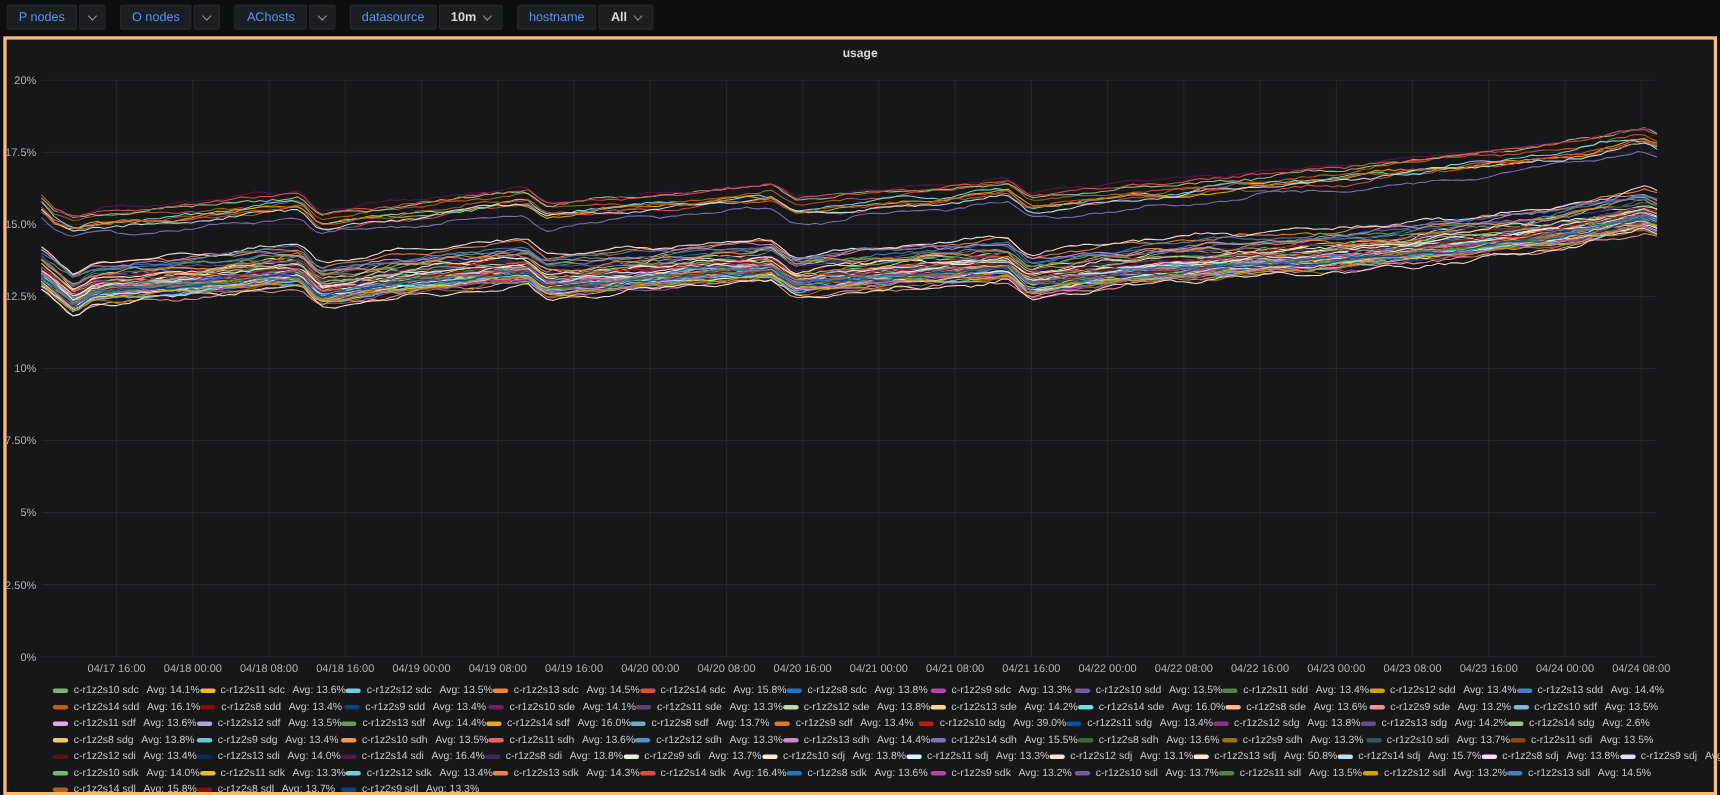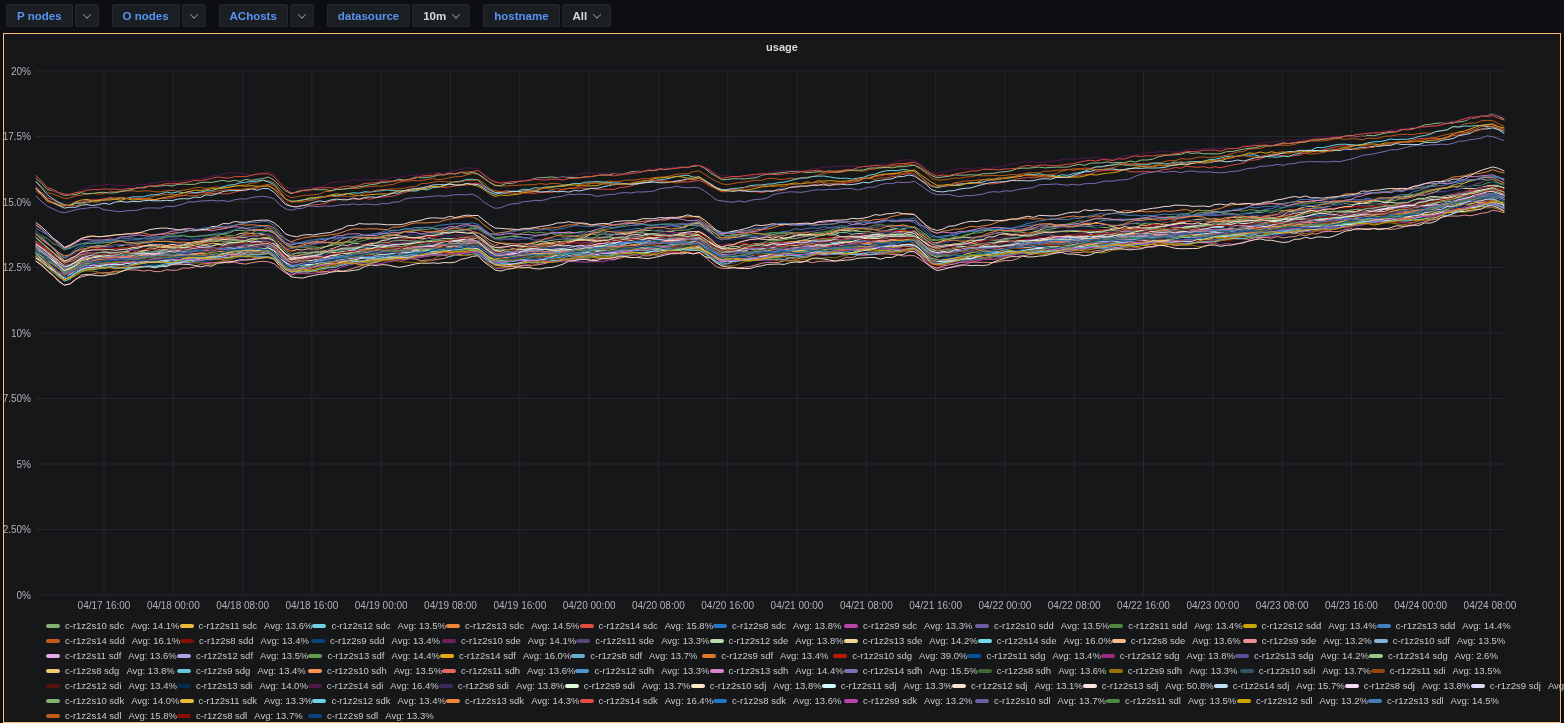--- a/index.html
+++ b/index.html
@@ -12,31 +12,31 @@
   .toolbar {
     position:absolute; left:0; top:0; width:1564px; height:31px;
     display:flex; align-items:center; gap:13px; padding-left:6px;
   }
   .tb-group { display:flex; gap:2px; align-items:center; }
   .tb-btn {
     background:#1b1e23; height:23px; display:flex; align-items:center;
     padding:0 10px; border-radius:2px; cursor:pointer; font-size:11.5px;
     border:1px solid #24272d;
   }
-  .tb-label { color:#5794F2; font-weight:bold; }
+  .tb-label { color:#5794F2; font-weight:normal; }
   .tb-value { color:#d8d9da; gap:7px;font-weight:bold; }
   .tb-caret { padding:0 8px; }
   .chev {
     width:6px; height:6px; border-right:1.5px solid #8e9299;
     border-bottom:1.5px solid #8e9299; transform:rotate(45deg) translate(-1px,-1px);
     display:inline-block;
   }
   .panel {
     position:absolute; left:3px; top:33px; width:1558px; height:690px;
-    background:#161719; border:1px solid #fdba74;
+    background:#161719; border:3px solid #fdba74;
   }
   .panel-title {
     height:26px; display:flex; align-items:center; justify-content:center;
     color:#d8d9da; font-size:11px; font-weight:bold;
   }
   .chart-svg { display:block; position:absolute; left:0; top:26px; }
   .legend { position:absolute; left:42px; top:584px; width:1510px; }
   .lg-row { display:flex; height:15px; align-items:center; }
   .lg-item { display:flex; align-items:center; font-size:9.5px; color:#c7c8c9;
              white-space:nowrap; cursor:pointer; flex:0 0 131px; overflow:visible; }

